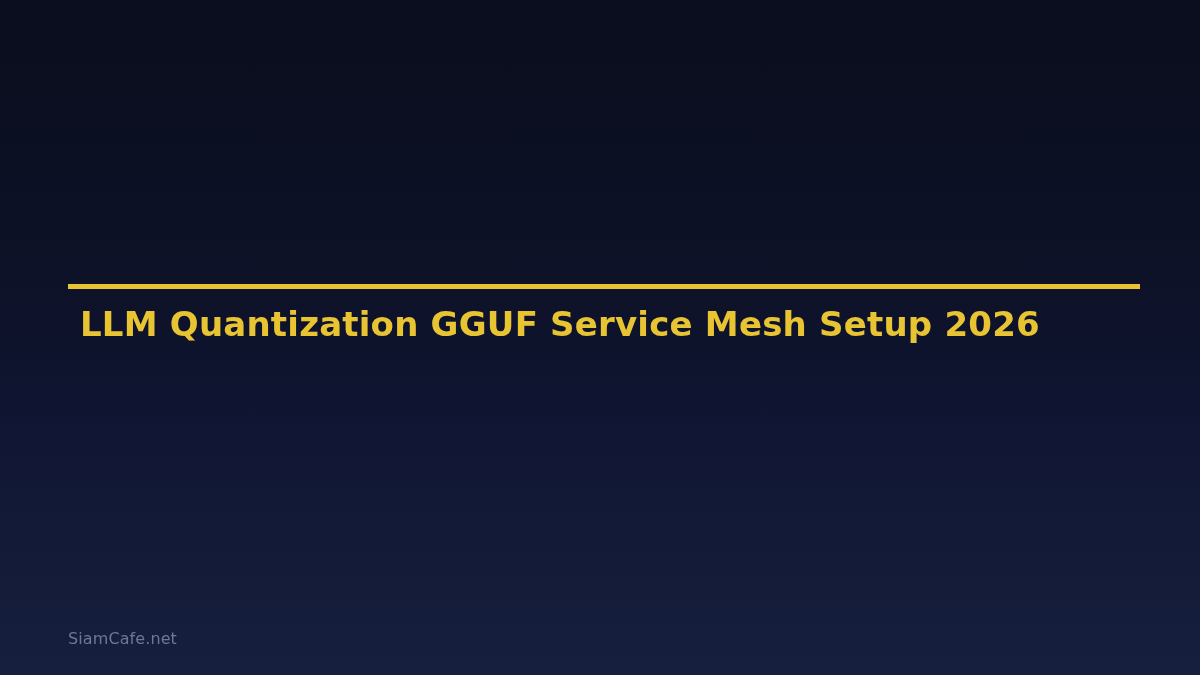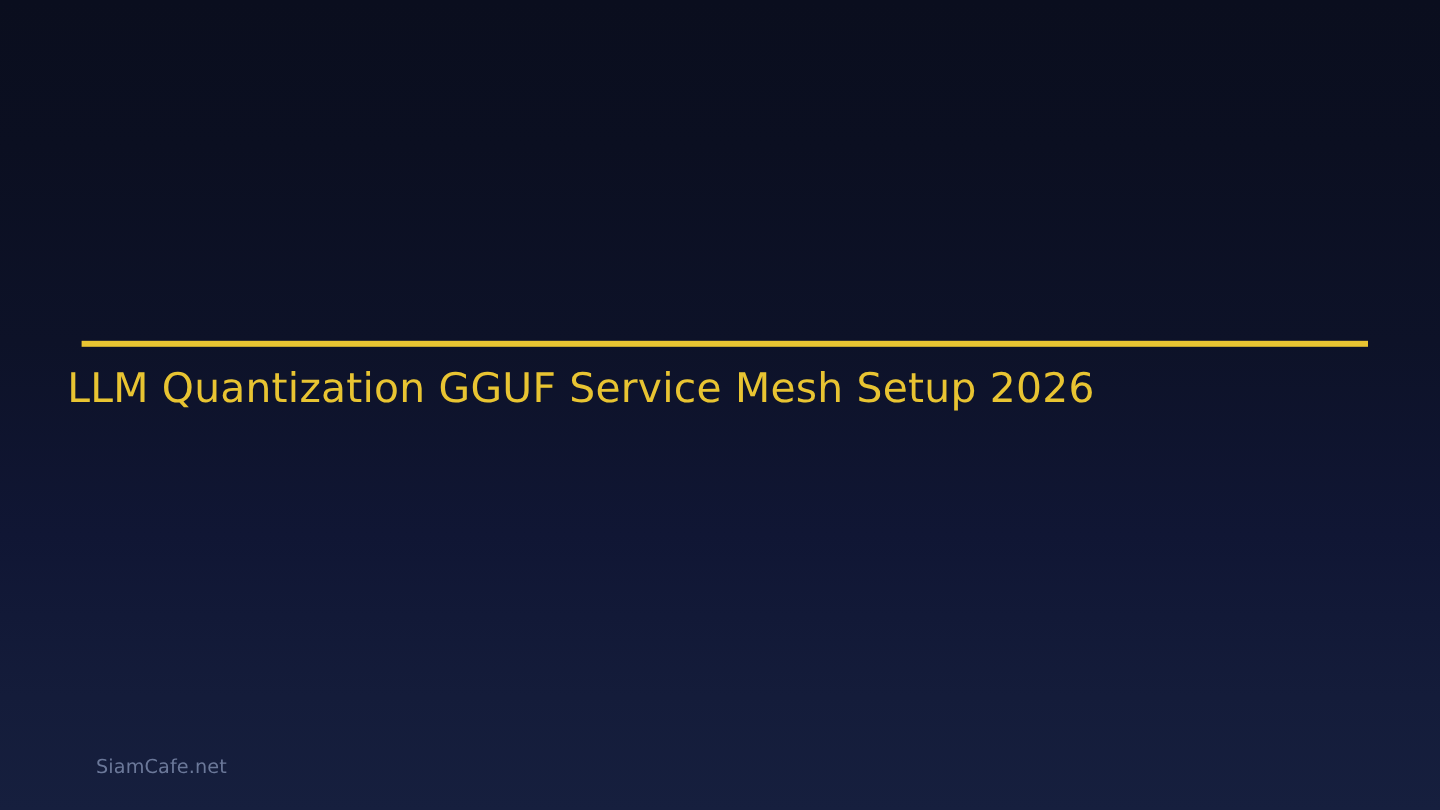--- a/index.html
+++ b/index.html
@@ -37,37 +37,37 @@
     left: 68px;
     top: 284px;
     width: 1072px;
     height: 5px;
     background: #e8c432;
   }
 
   
   #slide-title {
     position: absolute;
-    left: 56px;
+    left: 80px;
     top: 303px;
     margin: 0;
     padding: 0;
     width: 1080px;
     font-size: 34px;
-    font-weight: normal;
+    font-weight: bold;
     line-height: 42px;
     letter-spacing: 0.2px;
     color: #e8c432;
     white-space: nowrap;
   }
 
   
   #footer-watermark {
     position: absolute;
-    left: 80px;
+    left: 68px;
     top: 628px;
     font-size: 16px;
     font-weight: normal;
     line-height: 22px;
     color: #6b7899;
     letter-spacing: 0.1px;
   }
 </style>
 </head>
 <body>

